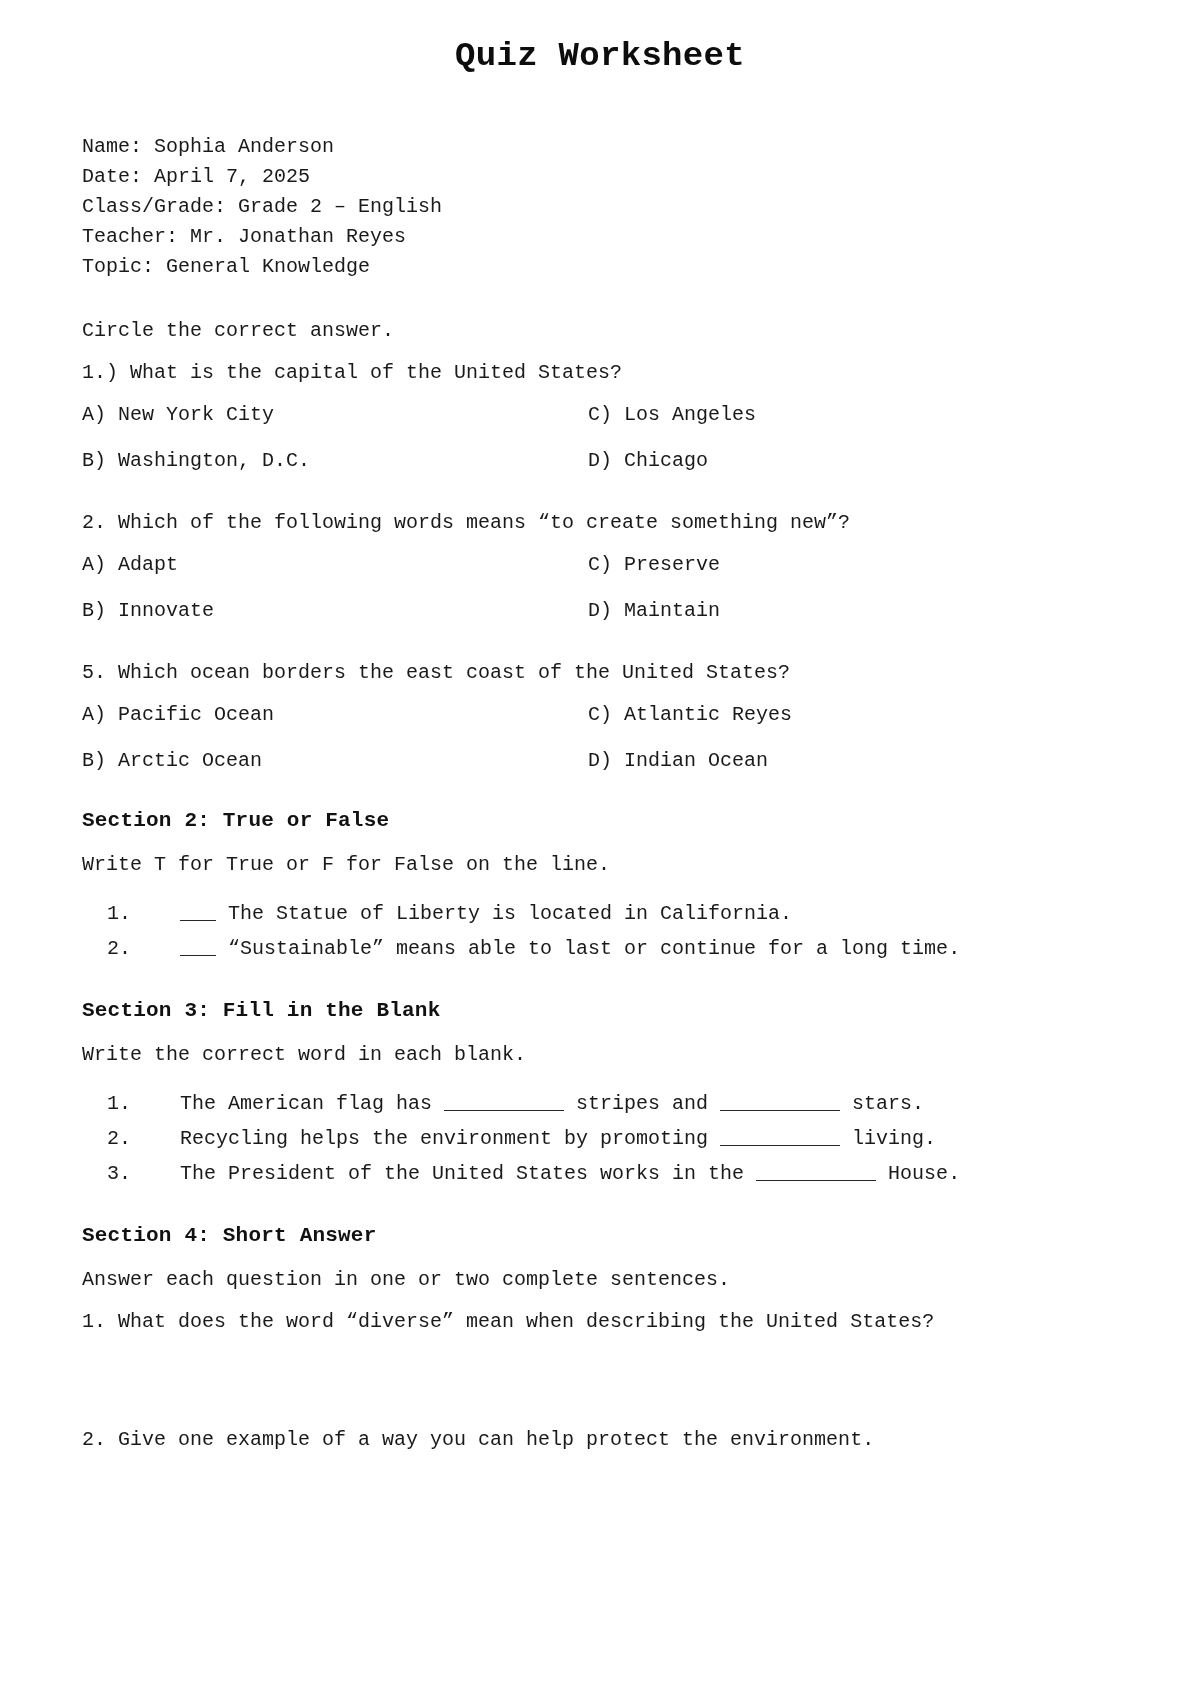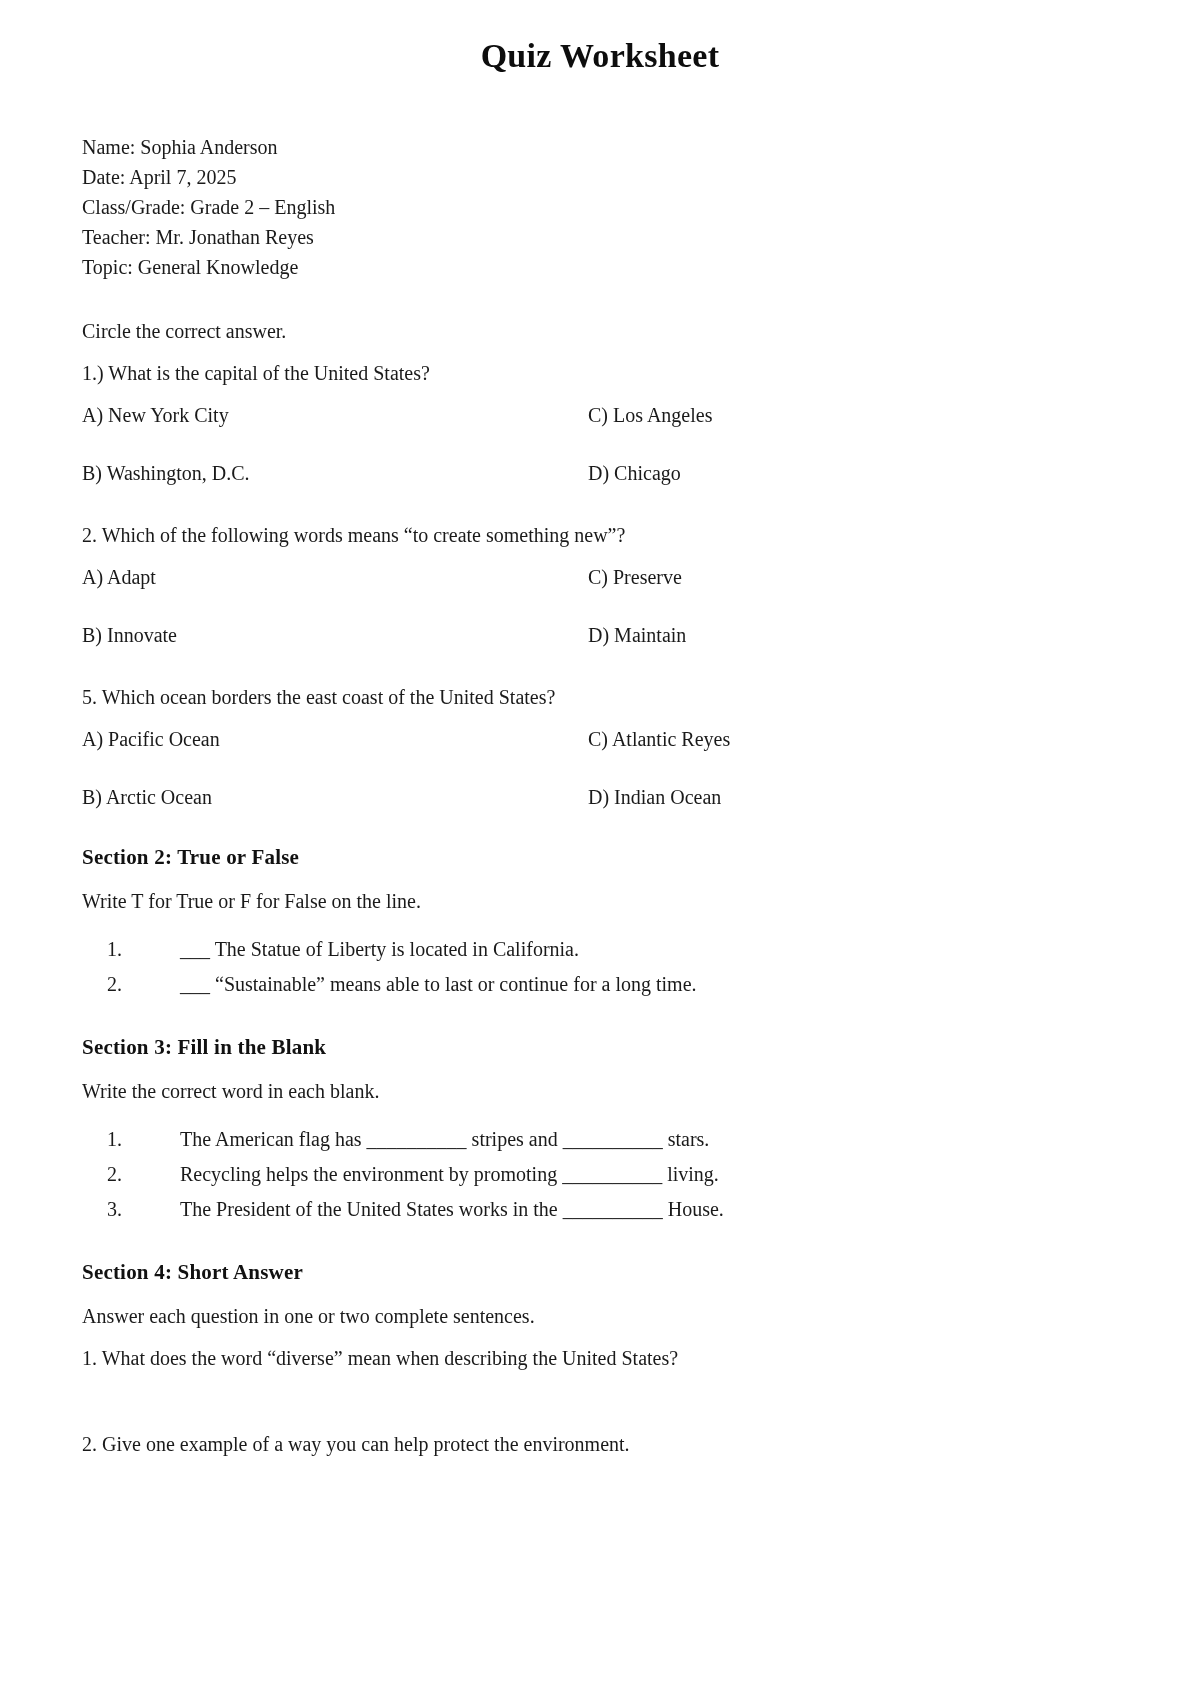--- a/index.html
+++ b/index.html
@@ -6,21 +6,21 @@
     margin: 0;
     padding: 0;
     background: #ffffff;
   }
   .page {
     width: 1200px;
     min-height: 1697px;
     box-sizing: border-box;
     background: #ffffff;
     padding: 36px 82px 40px 82px;
-    font-family: Liberation Serif, serif;
+    font-family: Liberation Mono, monospace;
     color: #1a1a1a;
     font-size: 20px;
     line-height: 30px;
   }
   .doc-title {
     font-size: 34px;
     line-height: 40px;
     font-weight: 700;
     color: #0d0d0d;
     text-align: center;
@@ -53,21 +53,21 @@
   }
   .question-block {
     margin-top: 32px;
   }
   .question-block.first {
     margin-top: 0;
   }
   .options {
     display: grid;
     grid-template-columns: 506px 1fr;
-    row-gap: 28px;
+    row-gap: 16px;
     margin-top: 12px;
   }
   .options p {
     margin: 0;
   }
   .num-list {
     margin-top: 16px;
   }
   .list-item {
     display: flex;
@@ -77,21 +77,21 @@
   .list-item .num {
     flex: 0 0 73px;
   }
   .list-item .item-text {
     flex: 1;
   }
   .short-answer-q1 {
     margin: 12px 0 0 0;
   }
   .short-answer-q2 {
-    margin: 56px 0 0 0;
+    margin: 88px 0 0 0;
   }
 </style>
 </head>
 <body>
 
 <div class="page">
 
   <h1 class="doc-title">Quiz Worksheet</h1>
 
   <div class="info-block">

